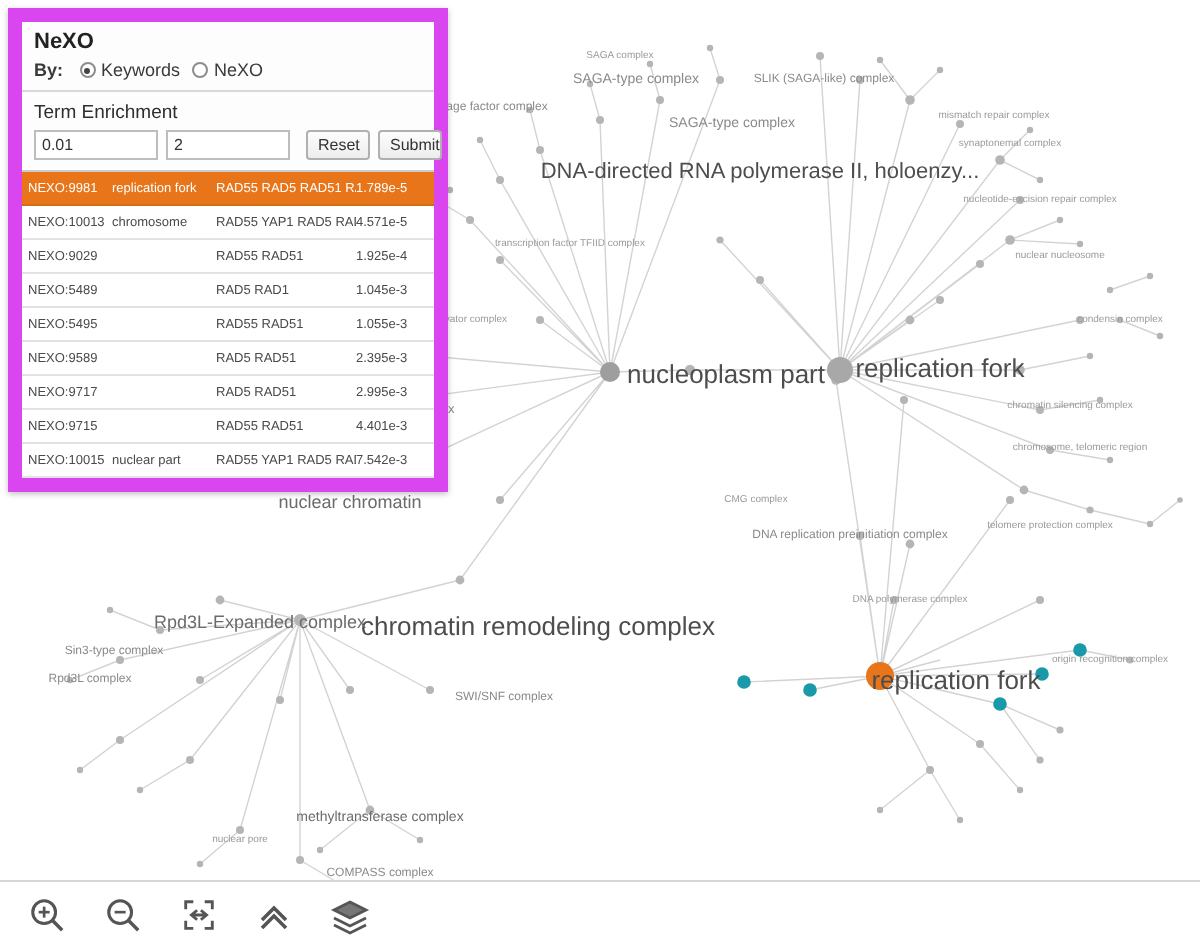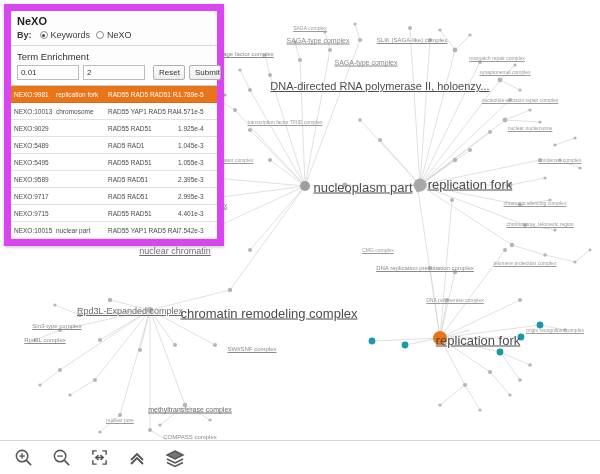--- a/index.html
+++ b/index.html
@@ -25,21 +25,20 @@
     width: 600px;
     height: 474px;
   }
   .net-label {
     position: absolute;
     color: #9a9a9a;
     white-space: nowrap;
     font-size: 5px;
     pointer-events: none;
     transform: translate(-50%, -50%);
-    text-decoration: underline;
   }
   .net-label.big {
     color: #4d4d4d;
     font-size: 13px;
   }
   .net-label.mid {
     color: #6b6b6b;
     font-size: 9px;
   }
   .net-label.sm {

